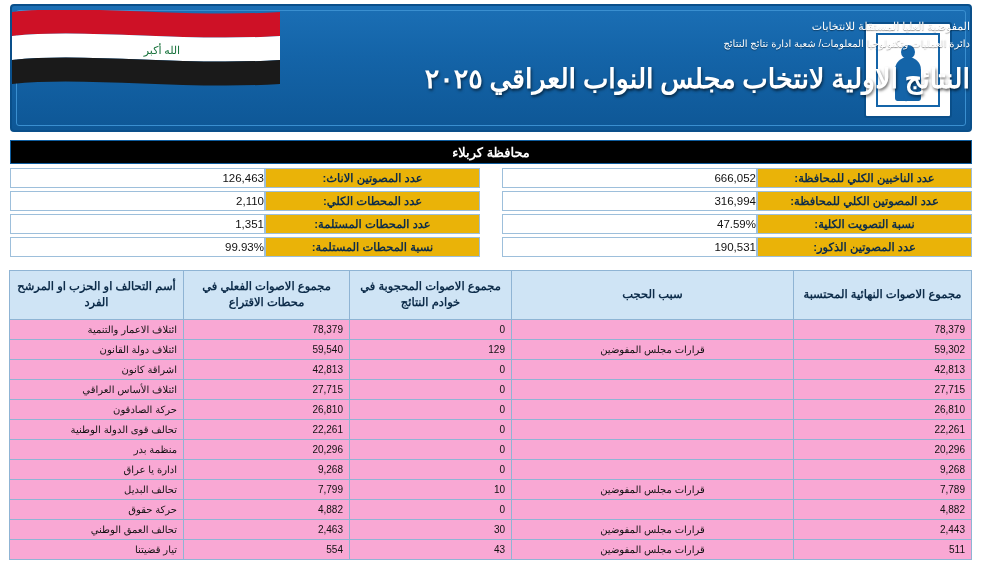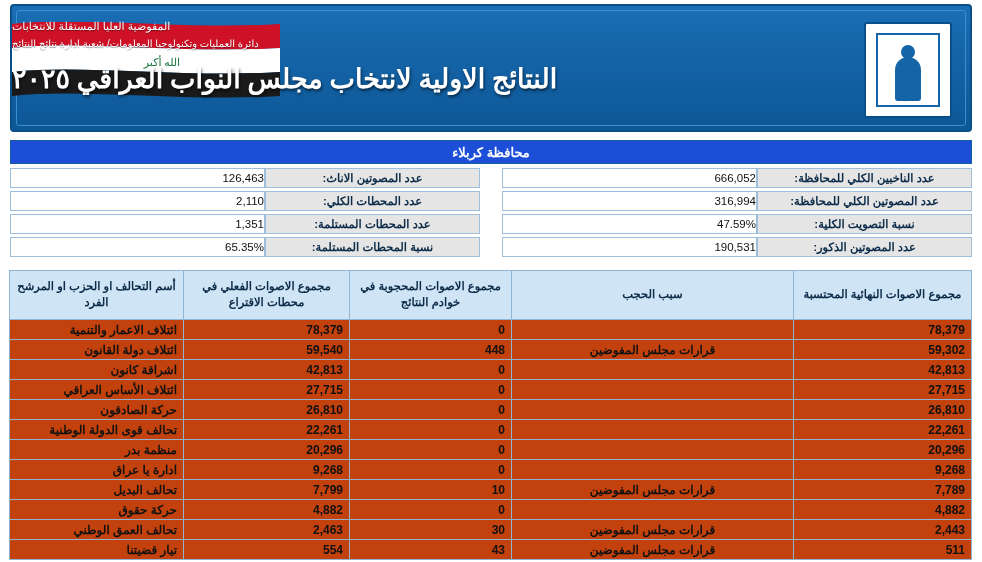--- a/index.html
+++ b/index.html
@@ -87,21 +87,21 @@
     text-align: center;
     font-size: 7px;
     color: #1464a8;
   }
 
   .header-texts {
     position: absolute;
     top: 14px;
     left: 0;
     right: 0;
-    text-align: left;
+    text-align: right;
     color: #ffffff;
   }
   .hdr-line1 {
     font-size: 11px;
     letter-spacing: .5px;
     margin-bottom: 5px;
     text-shadow: 0 1px 1px rgba(0,0,0,.4);
   }
   .hdr-line2 {
     font-size: 10px;
@@ -113,32 +113,32 @@
     font-size: 27px;
     font-weight: bold;
     color: #ffffff;
     text-shadow: 1px 2px 3px rgba(0,0,0,.55);
     font-family: "Liberation Serif", serif;
   }
 
   .flag {
     position: absolute;
     left: 0;
-    top: 16px;
+    top: 4px;
     width: 270px;
     height: 112px;
     overflow: hidden;
   }
   .flag svg { display:block; }
 
   
   .gov-bar {
     width: 962px;
     margin: 8px auto 0 auto;
-    background: #1d4ed8;
+    background: #000000;
     border: 1px solid #0f5d9e;
     box-sizing: border-box;
     height: 24px;
     line-height: 24px;
     text-align: center;
     color: #ffffff;
     font-size: 13px;
     font-weight: bold;
   }
 
@@ -153,21 +153,21 @@
   .summary-col {
     width: 470px;
   }
   .srow {
     display: flex;
     height: 20px;
     margin-bottom: 3px;
   }
   .slabel {
     width: 215px;
-    background: #e5e5e5;
+    background: #eab308;
     border: 1px solid #9dbfdb;
     box-sizing: border-box;
     color: #0d2c4a;
     font-size: 11.5px;
     font-weight: bold;
     text-align: center;
     line-height: 18px;
   }
   .svalue {
     flex: 1;
@@ -198,26 +198,25 @@
     color: #0d2c4a;
     font-size: 11.5px;
     font-weight: bold;
     height: 44px;
     vertical-align: middle;
     padding: 2px 4px;
     line-height: 1.35;
   }
   table.results td {
     border: 1px solid #8fb4d4;
-    font-size: 12px;
+    font-size: 10px;
     color: #111111;
     height: 19px;
     padding: 0 6px;
-    background: #c2410c;
-    font-weight: bold;
+    background: #f9a8d4;
   }
   td.c-name { text-align: right; }
   td.c-num  { text-align: right; direction: ltr; }
   td.c-reason { text-align: center; }
   col.w-final { width: 178px; }
   col.w-reason { width: 282px; }
   col.w-withheld { width: 162px; }
   col.w-actual { width: 166px; }
   col.w-name { width: 174px; }
 </style>
@@ -283,21 +282,21 @@
       <div class="srow">
         <div class="slabel">عدد المحطات الكلي:</div>
         <div class="svalue">2,110</div>
       </div>
       <div class="srow">
         <div class="slabel">عدد المحطات المستلمة:</div>
         <div class="svalue">1,351</div>
       </div>
       <div class="srow">
         <div class="slabel">نسبة المحطات المستلمة:</div>
-        <div class="svalue">65.35%</div>
+        <div class="svalue">99.93%</div>
       </div>
     </div>
   </div>
 
   <div class="results-wrap">
     <table class="results">
       <colgroup>
         <col class="w-final">
           <col class="w-reason">
           <col class="w-withheld">
@@ -317,21 +316,21 @@
         <tr>
           <td class="c-num">78,379</td>
           <td class="c-reason"></td>
           <td class="c-num">0</td>
           <td class="c-num">78,379</td>
           <td class="c-name">ائتلاف الاعمار والتنمية</td>
         </tr>
         <tr>
           <td class="c-num">59,302</td>
           <td class="c-reason">قرارات مجلس المفوضين</td>
-          <td class="c-num">448</td>
+          <td class="c-num">129</td>
           <td class="c-num">59,540</td>
           <td class="c-name">ائتلاف دولة القانون</td>
         </tr>
         <tr>
           <td class="c-num">42,813</td>
           <td class="c-reason"></td>
           <td class="c-num">0</td>
           <td class="c-num">42,813</td>
           <td class="c-name">اشراقة كانون</td>
         </tr>

